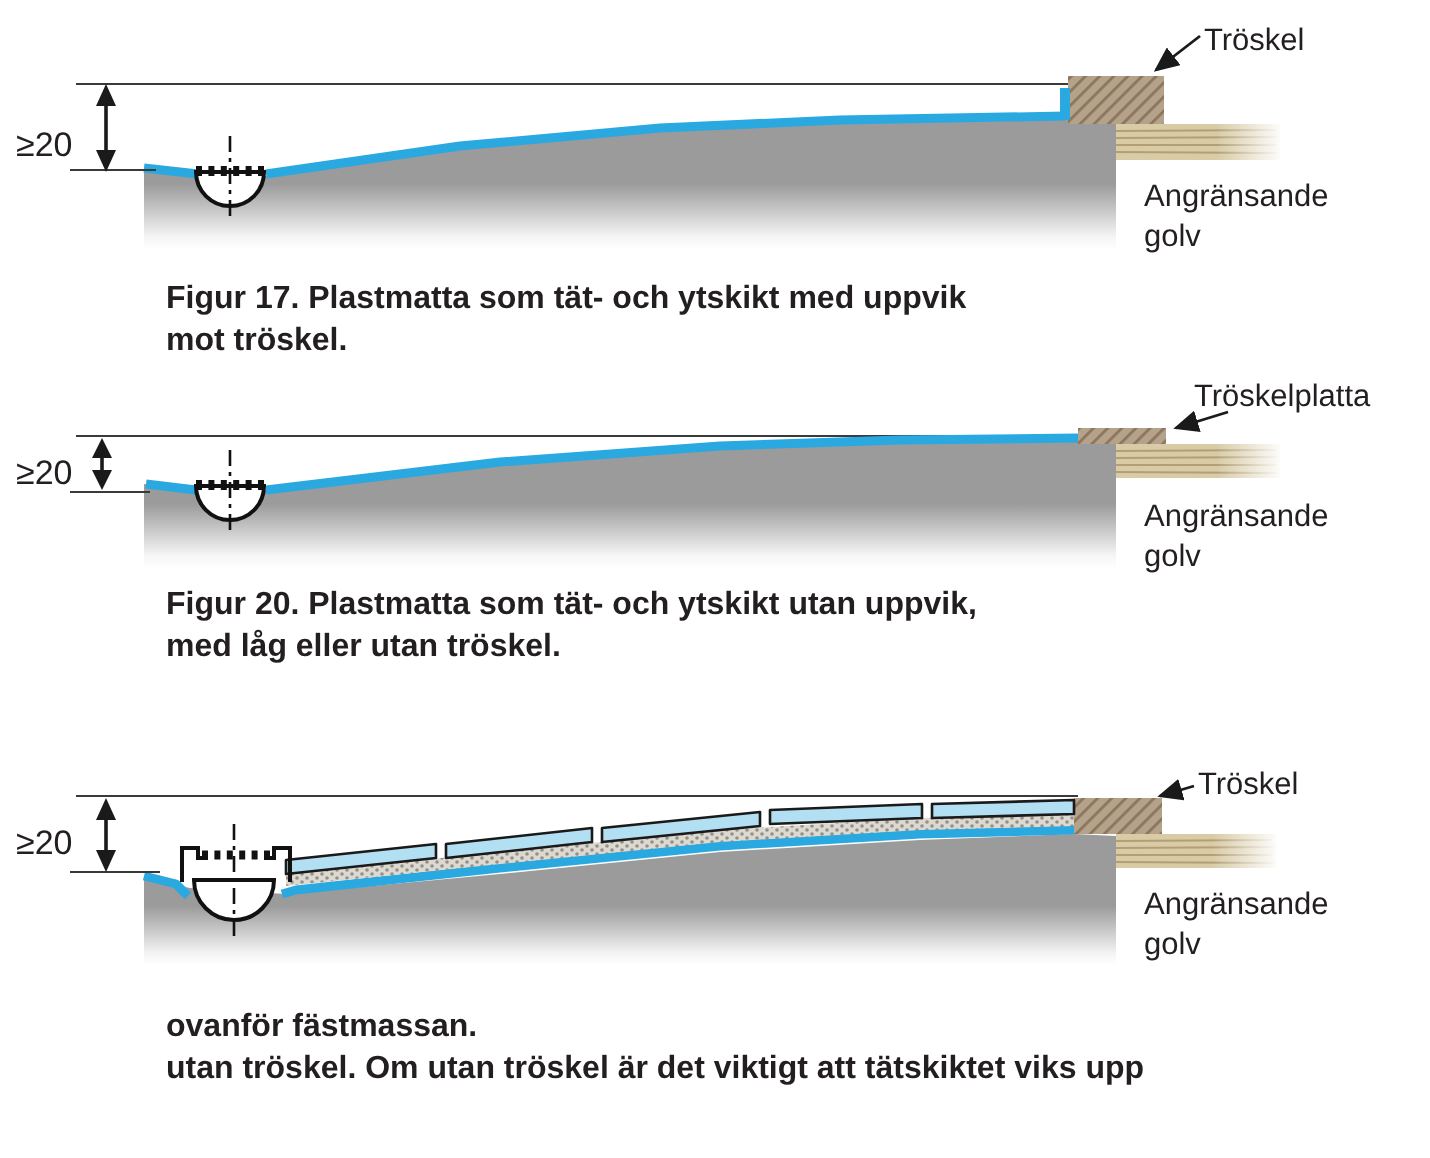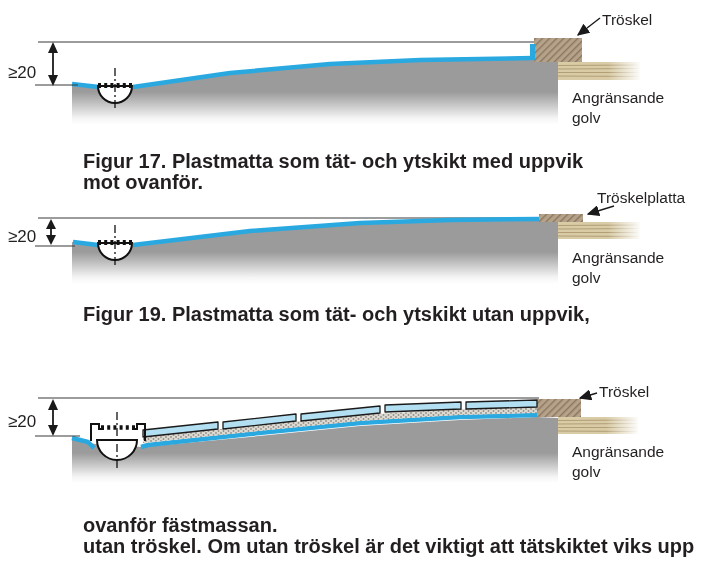--- a/index.html
+++ b/index.html
@@ -2,21 +2,21 @@
 <html><head>
 <meta charset="utf-8">
 <style>
   html,body{margin:0;padding:0;background:#fff;}
   .page{position:relative;width:715px;height:579px;background:#fff;overflow:hidden;
         font-family:"Liberation Sans",sans-serif;color:#231f20;}
   .page svg{position:absolute;left:0;display:block;}
   svg text{font-family:"Liberation Sans",sans-serif;fill:#231f20;}
   .lbl{font-size:15.5px;}
   .dim{font-size:17px;}
-  .caption{position:absolute;left:83px;font-weight:bold;font-size:20px;line-height:21px;color:#231f20;margin-top:12px;}
+  .caption{position:absolute;left:83px;font-weight:bold;font-size:16px;line-height:21px;color:#231f20;}
   .caption div{white-space:nowrap;}
 </style>
 </head>
 <body>
 
 <div class="page">
 
   <svg width="0" height="0" aria-hidden="true">
     <defs>
       <linearGradient id="fadeDown" x1="0" y1="0" x2="0" y2="1">
@@ -81,21 +81,21 @@
       <polygon points="53,86 48,75 58,75" fill="#1a1a1a"></polygon>
     </g>
     <text x="8" y="78" class="dim">≥20</text>
     <path d="M600,18 L578,35" stroke="#1a1a1a" stroke-width="1.4" fill="none" marker-end="url(#arrowhead)"></path>
     <text x="602" y="25" class="lbl">Tröskel</text>
     <text x="572" y="103" class="lbl">Angränsande</text>
     <text x="572" y="123" class="lbl">golv</text>
   </svg>
   <div class="caption" style="top:139px">
     <div>Figur 17. Plastmatta som tät- och ytskikt med uppvik</div>
-    <div>mot ovanför.</div>
+    <div>mot tröskel.</div>
   </div>
 
   <svg style="top:180px" width="715" height="120" viewBox="0 0 715 120">
     <line x1="38" y1="38" x2="541" y2="38" stroke="#3a3a3a" stroke-width="1.1"></line>
     <polygon points="72,62 100,65 133,65 250,51 360,43 450,40 539,39 558,40 558,104 72,104" fill="#9b9b9b"></polygon>
     <rect x="71" y="72" width="488" height="32" fill="url(#fadeDown)"></rect>
     <g>
       <rect x="558" y="42" width="82" height="17" fill="#d8cba6"></rect>
       <g stroke="#b29f76" stroke-width="1">
         <line x1="558" y1="45.5" x2="638" y2="45"></line>
@@ -122,21 +122,22 @@
       <polygon points="51,39 46,49 56,49" fill="#1a1a1a"></polygon>
       <polygon points="51,65 46,55 56,55" fill="#1a1a1a"></polygon>
     </g>
     <text x="8" y="62" class="dim">≥20</text>
     <path d="M614,26 L588,34" stroke="#1a1a1a" stroke-width="1.4" fill="none" marker-end="url(#arrowhead)"></path>
     <text x="597" y="23" class="lbl">Tröskelplatta</text>
     <text x="572" y="83" class="lbl">Angränsande</text>
     <text x="572" y="103" class="lbl">golv</text>
   </svg>
   <div class="caption" style="top:292px">
-    <div>Figur 19. Plastmatta som tät- och ytskikt utan uppvik,</div>
+    <div>Figur 20. Plastmatta som tät- och ytskikt utan uppvik,</div>
+    <div>med låg eller utan tröskel.</div>
   </div>
 
   <svg style="top:360px" width="715" height="140" viewBox="0 0 715 140">
     <line x1="38" y1="38" x2="539" y2="38" stroke="#3a3a3a" stroke-width="1.1"></line>
     <polygon points="72,79 95,84 143,87 250,77 360,66 460,60 537,57 558,58 558,122 72,122" fill="#9b9b9b"></polygon>
     <rect x="71" y="93" width="488" height="30" fill="url(#fadeDown)"></rect>
     <g>
       <rect x="558" y="57" width="80" height="17" fill="#d8cba6"></rect>
       <g stroke="#b29f76" stroke-width="1">
         <line x1="558" y1="60.5" x2="636" y2="60"></line>

